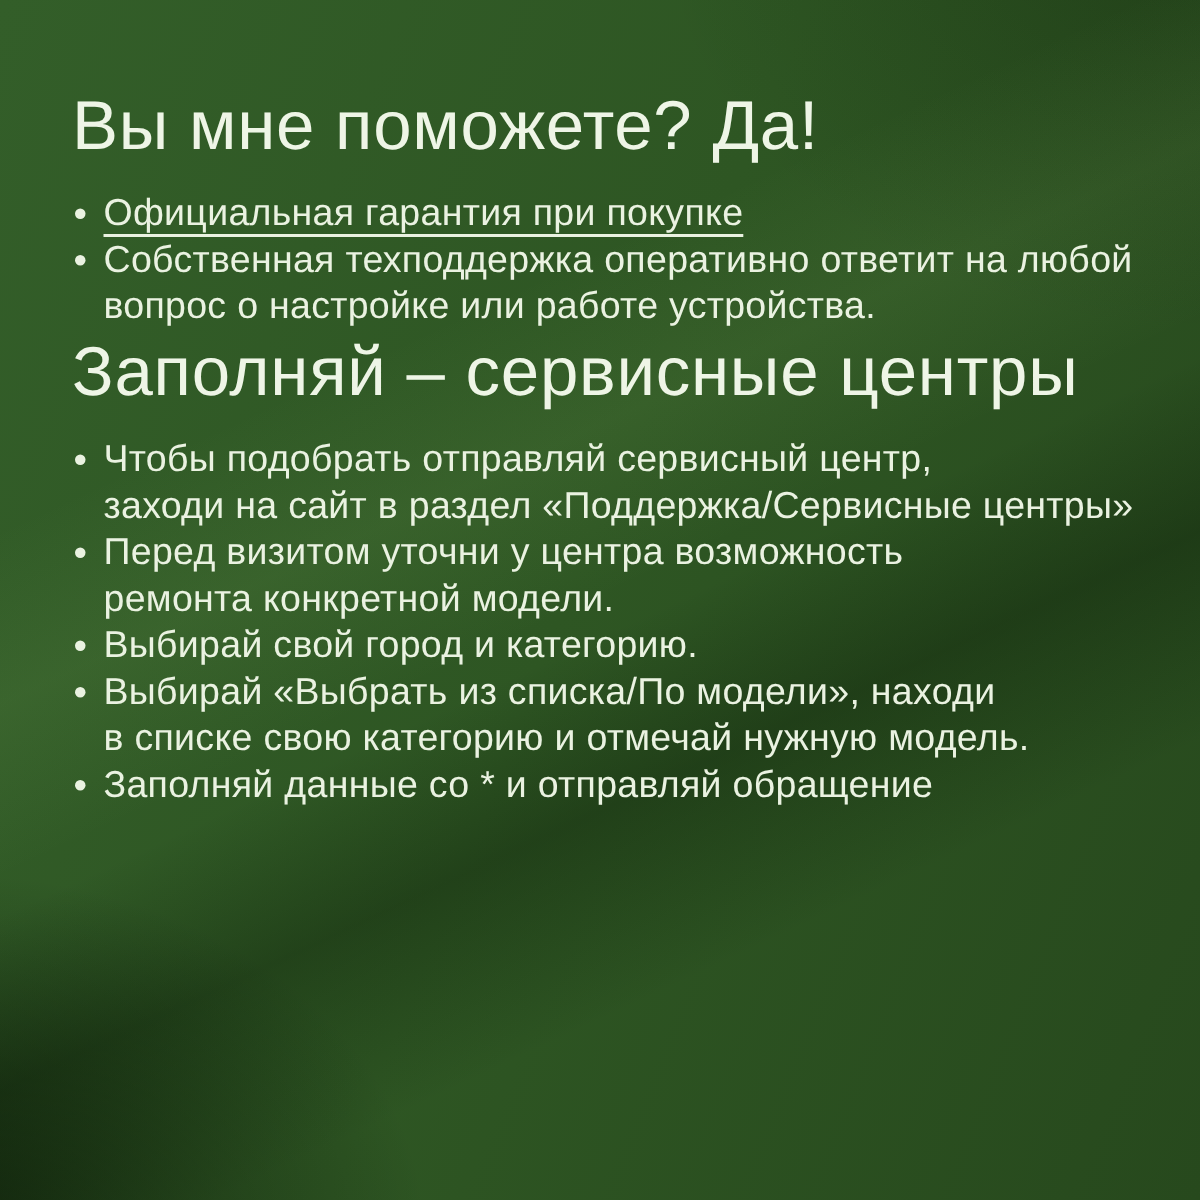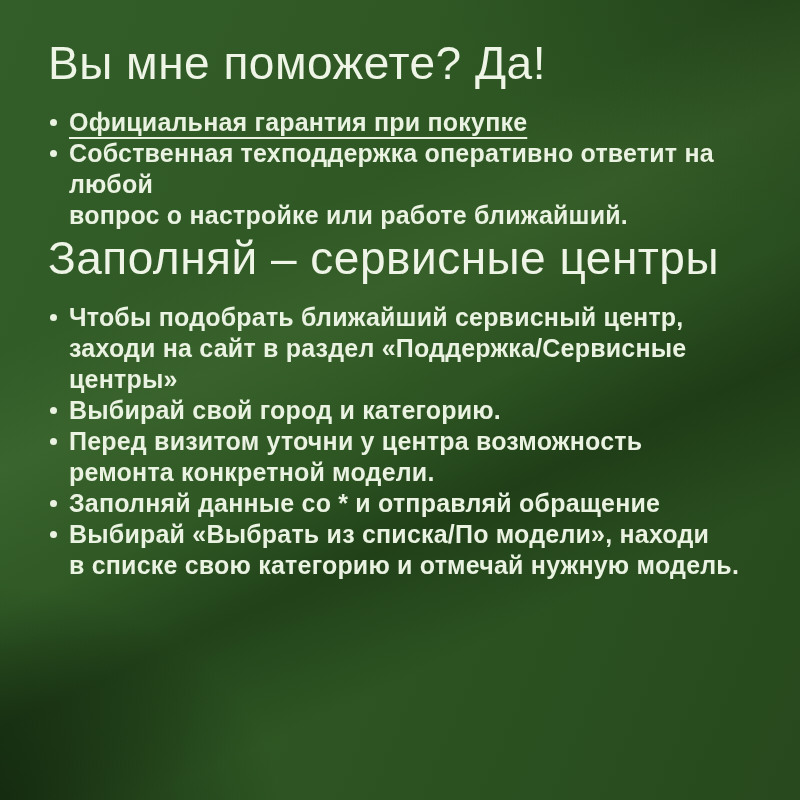--- a/index.html
+++ b/index.html
@@ -17,39 +17,38 @@
       radial-gradient(55% 42% at -4% 103%, rgba(3, 12, 1, 0.62), rgba(3, 12, 1, 0) 72%),
       linear-gradient(155deg, rgba(0,0,0,0) 52%, rgba(5, 18, 3, 0.30) 62%, rgba(0,0,0,0) 74%),
       linear-gradient(155deg, rgba(0,0,0,0) 30%, rgba(175, 225, 130, 0.07) 40%, rgba(0,0,0,0) 50%),
       radial-gradient(70% 55% at 100% -8%, rgba(8, 22, 4, 0.28), rgba(8, 22, 4, 0) 65%),
       linear-gradient(112deg, #335e29 0%, #2e5623 48%, #27491d 100%);
   }
   .slide {
     box-sizing: border-box;
     width: 800px;
     height: 800px;
-    padding: 36px 40px 30px 48px;
+    padding: 56px 40px 30px 48px;
     border-radius: 23px;
   }
   .section-title {
     font-size: 46px;
     font-weight: 400;
     line-height: 1.2;
     letter-spacing: 0.5px;
     margin: 0 0 16px 0;
     color: #eef5e6;
   }
   .bullet-list {
     list-style: none;
     margin: 0 0 35px 0;
     padding: 0;
     font-size: 25px;
     line-height: 31px;
     letter-spacing: 0.2px;
-    font-weight: bold;
   }
   .bullet-item {
     position: relative;
     padding-left: 21px;
     white-space: pre-line;
   }
   .bullet-item::before {
     content: "";
     position: absolute;
     left: 2px;
@@ -69,36 +68,36 @@
 </head>
 <body>
 
 <div class="slide">
 
   <section>
     <h1 class="section-title">Вы мне поможете? Да!</h1>
     <ul class="bullet-list">
       <li class="bullet-item underlined">Официальная гарантия при покупке</li>
       <li class="bullet-item">Собственная техподдержка оперативно ответит на любой
-вопрос о настройке или работе ближайший.</li>
+вопрос о настройке или работе устройства.</li>
     </ul>
   </section>
 
   <section>
     <h1 class="section-title">Заполняй – сервисные центры</h1>
     <ul class="bullet-list">
-      <li class="bullet-item">Чтобы подобрать ближайший сервисный центр,
+      <li class="bullet-item">Чтобы подобрать отправляй сервисный центр,
 заходи на сайт в раздел «Поддержка/Сервисные центры»</li>
-      <li class="bullet-item">Выбирай свой город и категорию.</li>
       <li class="bullet-item">Перед визитом уточни у центра возможность
 ремонта конкретной модели.</li>
+      <li class="bullet-item">Выбирай свой город и категорию.</li>
     </ul>
   </section>
 
   <section>
     <ul class="bullet-list">
-      <li class="bullet-item">Заполняй данные со * и отправляй обращение</li>
       <li class="bullet-item">Выбирай «Выбрать из списка/По модели», находи
 в списке свою категорию и отмечай нужную модель.</li>
+      <li class="bullet-item">Заполняй данные со * и отправляй обращение</li>
     </ul>
   </section>
 
 </div>
 
 </body></html>

